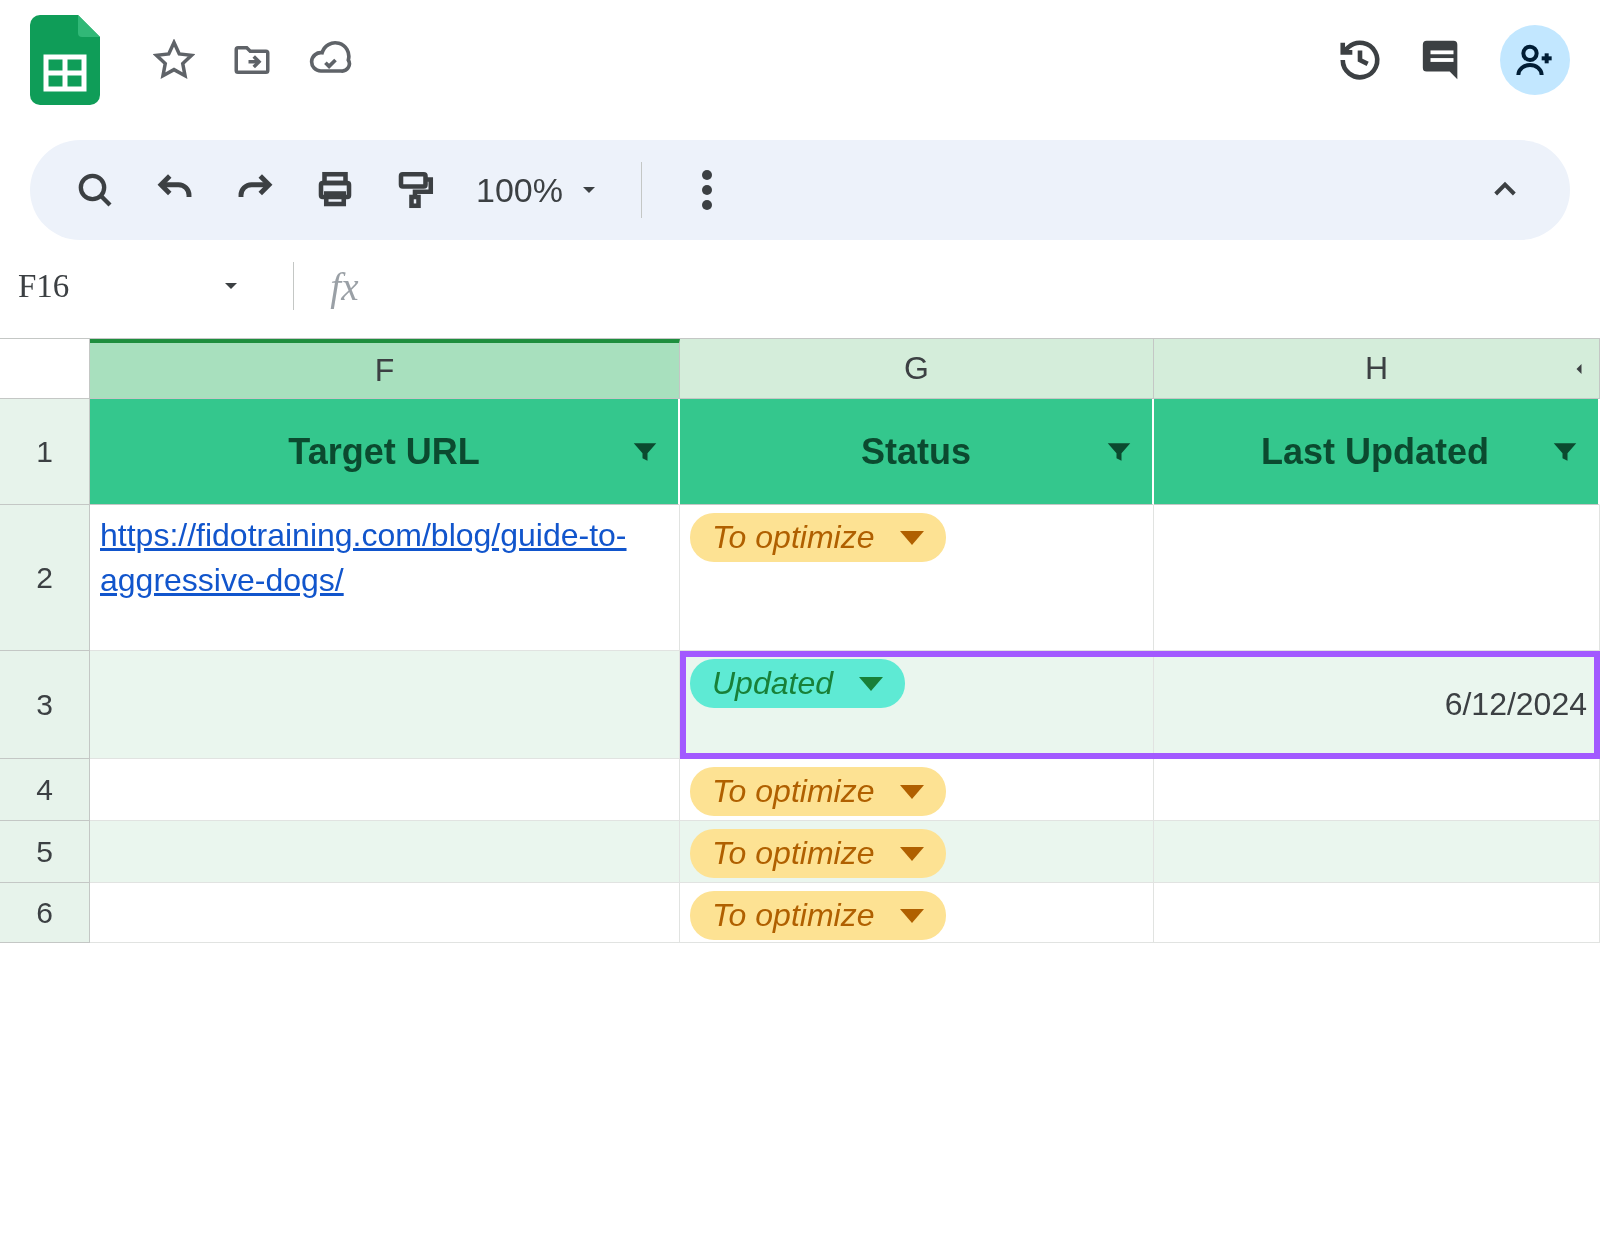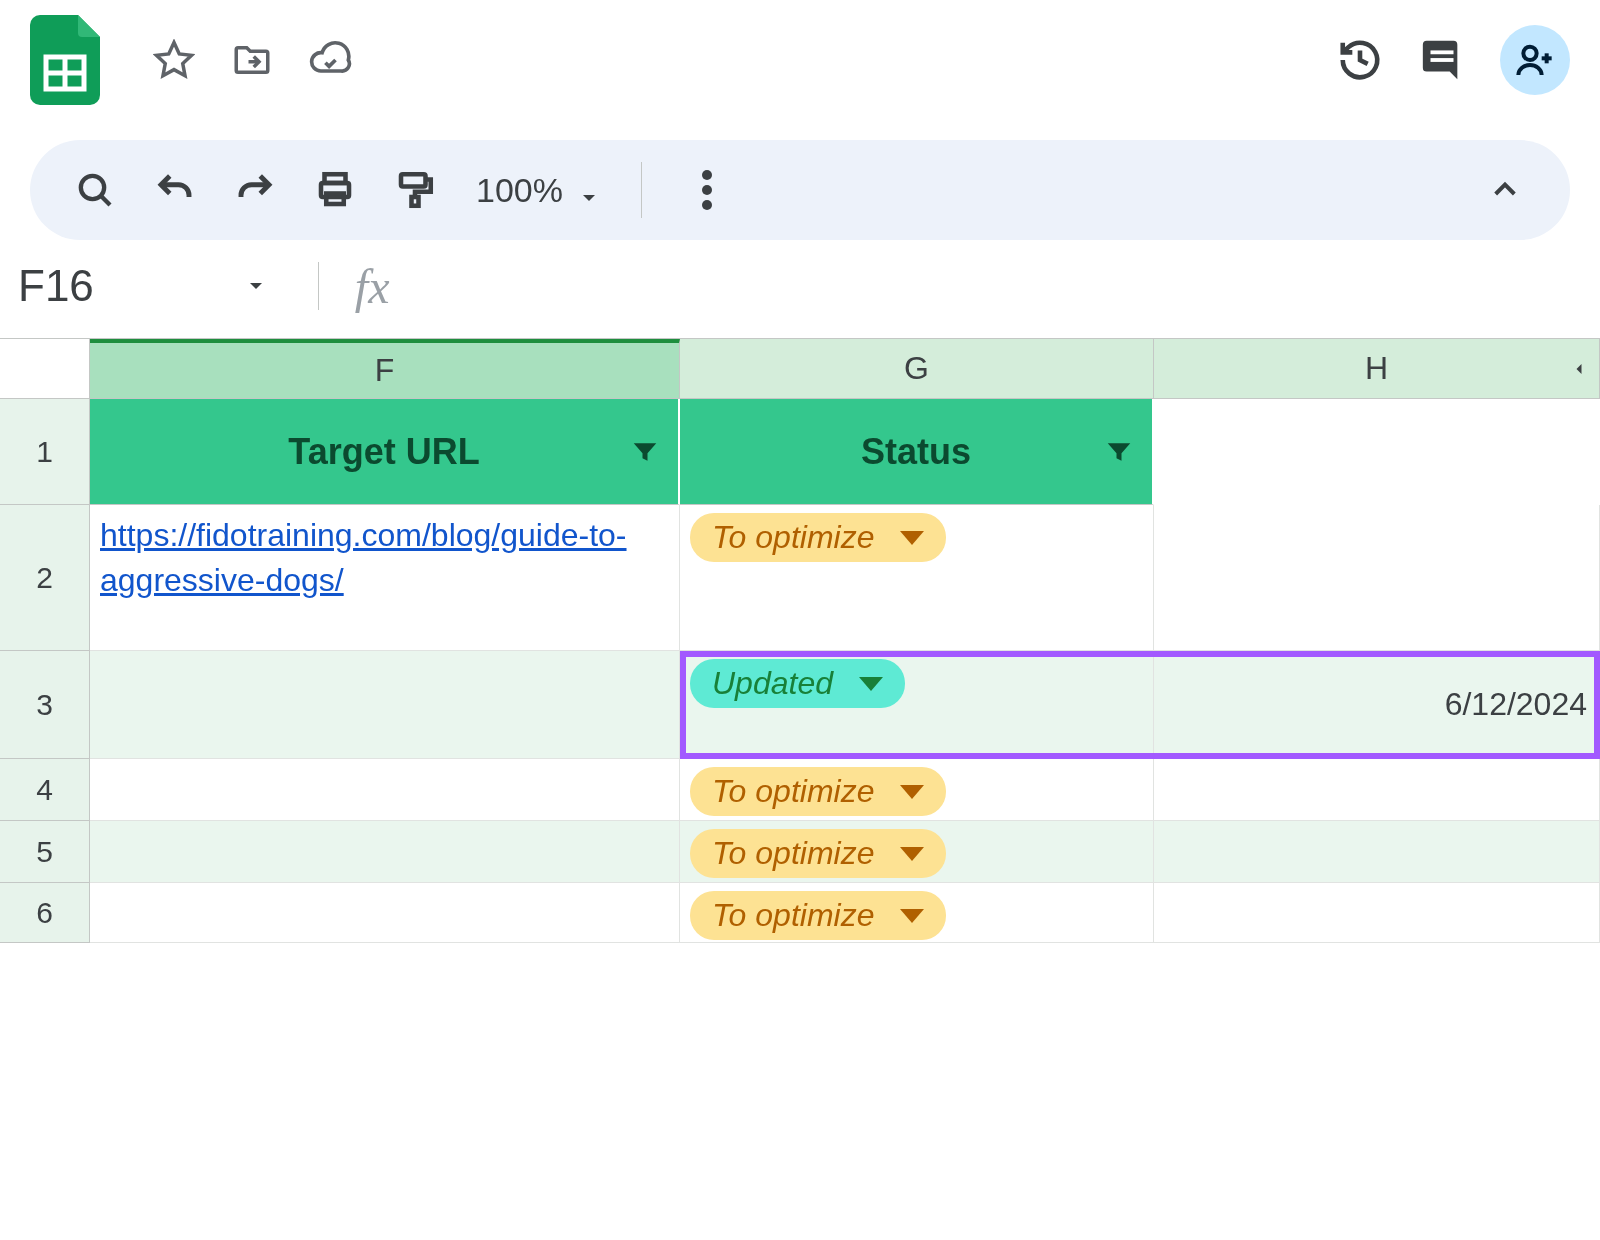--- a/index.html
+++ b/index.html
@@ -61,49 +61,50 @@
     padding: 0 40px;
     gap: 30px;
   }
   .toolbar .tbtn {
     width:50px; height:50px;
     display:flex; align-items:center; justify-content:center;
     cursor:pointer;
     border-radius:8px;
   }
   .zoom {
-    display:flex; align-items:flex-end; gap:14px;
+    display:flex; align-items:center; gap:14px;
     font-size:34px; color:#3c4043;
     margin-left:6px;
     cursor:pointer;
   }
   .toolbar-divider {
     width:1px; height:56px; background:#c4c7c5; margin:0 10px;
   }
   .toolbar-flex { flex:1; }
 
   
   .namebar {
     display:flex;
     align-items:center;
     height:80px;
     padding: 12px 0 0 14px;
     gap: 20px;
   }
   .namebox {
     display:flex; align-items:center; gap:30px;
-    font-size:44px; color:#3c4043;
+    font-size:33px; color:#3c4043;
     padding-left: 4px;
+    font-family: Liberation Serif, serif;
   }
   .nb-divider {
     width:1px; height:48px; background:#c4c7c5; margin:0 16px 0 30px;
   }
   .fx {
     font-family: serif; font-style: italic;
-    font-size: 48px; color:#9aa0a6;
+    font-size: 39px; color:#9aa0a6;
   }
 
   
   .sheet {
     border-top: 1px solid #c4c7c5;
     margin-top: 18px;
   }
   .col-headers {
     display:flex;
     height:60px;
@@ -379,20 +380,28 @@
       </span>
     </div>
     <div class="cell hcell c-G">
       <span>Status</span>
       <span class="filter-icon">
         <svg width="30" height="30" viewBox="0 0 24 24" fill="#0b4a2f">
             <path d="M3 5h18l-7 8v6l-4-2v-4z"></path>
           </svg>
       </span>
     </div>
+    <div class="cell hcell c-H" style="justify-content:center;">
+      <span>Last Updated</span>
+      <span class="filter-icon">
+        <svg width="30" height="30" viewBox="0 0 24 24" fill="#0b4a2f">
+            <path d="M3 5h18l-7 8v6l-4-2v-4z"></path>
+          </svg>
+      </span>
+    </div>
   </div>
 
   <div class="row r-2">
     <div class="rh">2</div>
     <div class="cell c-F">
       <a class="link">https://fidotraining.com/blog/guide-to-aggressive-dogs/</a>
     </div>
     <div class="cell c-G">
       <span class="chip to-optimize">
         <span>To optimize</span>

